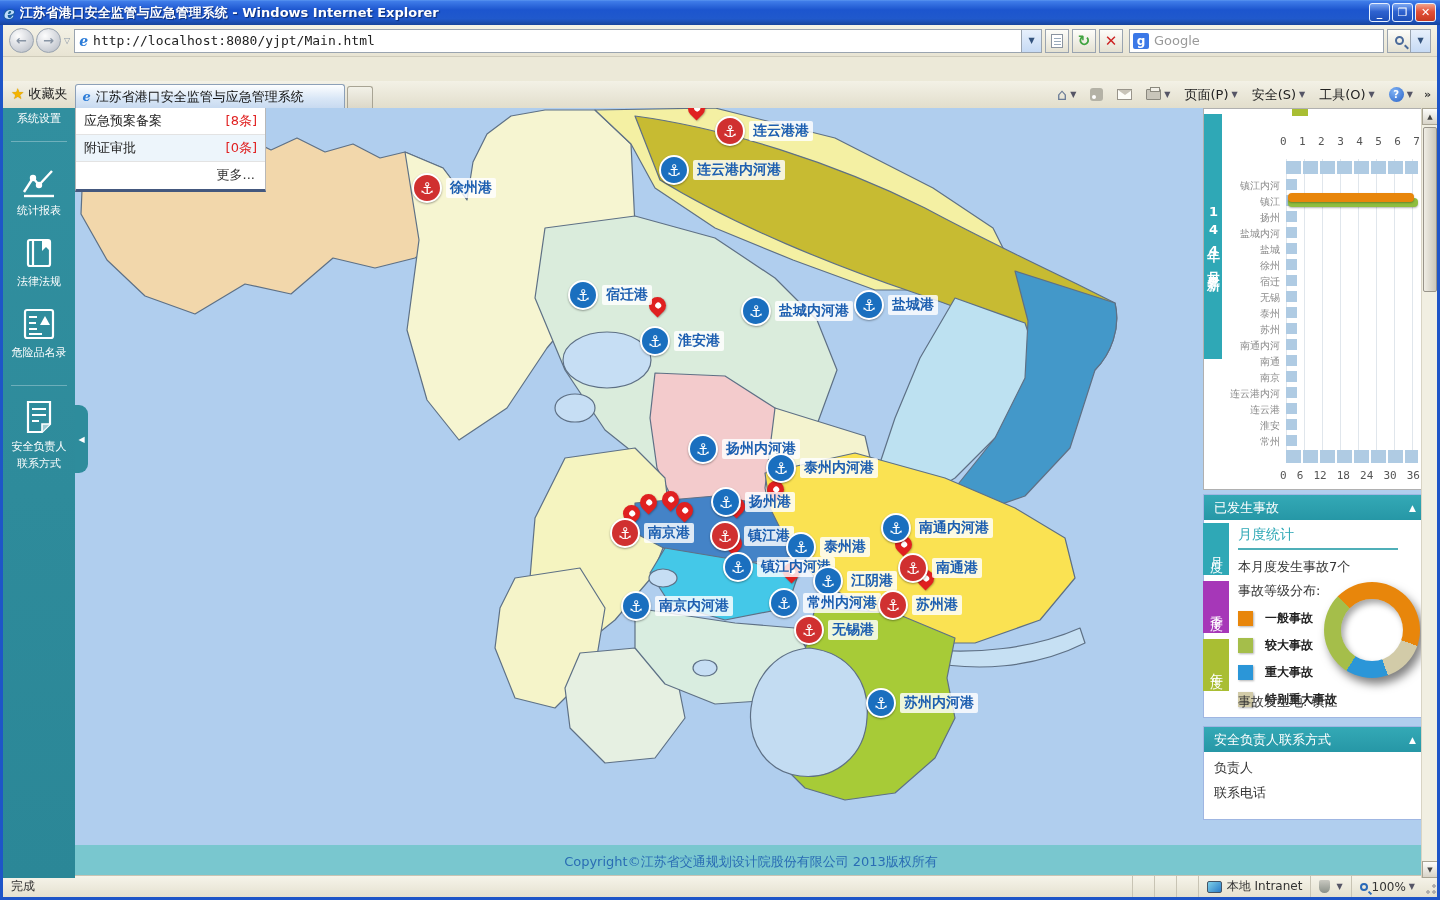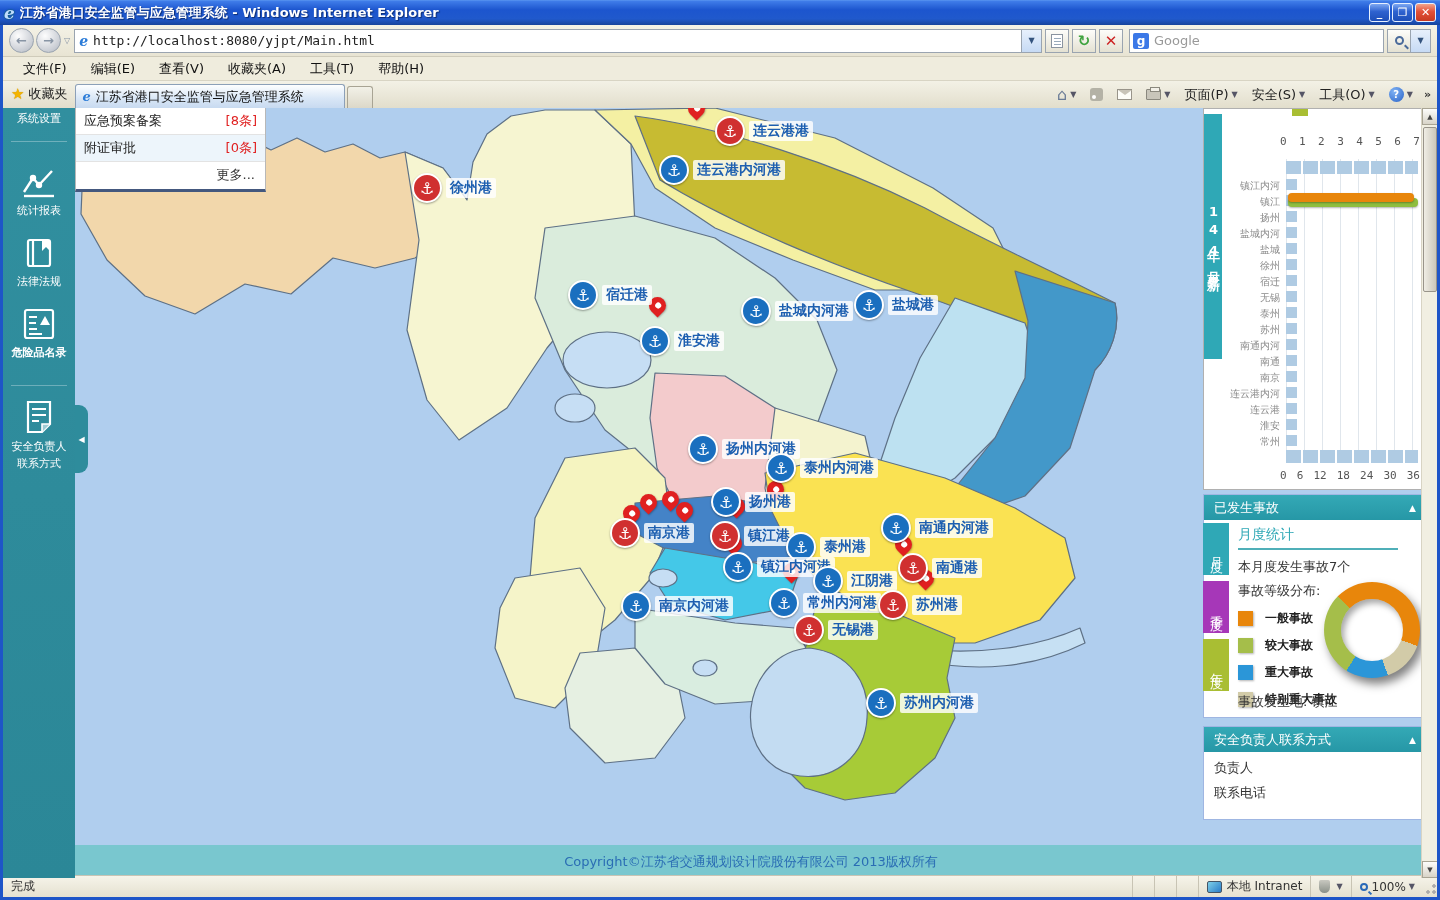--- a/index.html
+++ b/index.html
@@ -216,28 +216,20 @@
     <div class="searchbox">
       <span class="g-icon">g</span>
       <input placeholder="Google" style="">
     </div>
     <div class="sq-btn">
         <span class="mag-glyph"></span>
       </div>
     <div class="sq-btn dd">▼</div>
   </div>
 
-  <div class="menubar">
-      <span class="menu-item">文件(F)</span>
-      <span class="menu-item">编辑(E)</span>
-      <span class="menu-item">查看(V)</span>
-      <span class="menu-item">收藏夹(A)</span>
-      <span class="menu-item">工具(T)</span>
-      <span class="menu-item">帮助(H)</span>
-    </div>
 
   <div class="tabsbar">
     <div class="fav-btn">
       <span class="star">★</span>
       <span>收藏夹</span>
     </div>
     <div class="tab">
       <span class="ie-e small">e</span>
       <span>江苏省港口安全监管与应急管理系统</span>
     </div>
@@ -443,21 +435,21 @@
         <span class="sb-label">统计报表</span>
       </div>
       <div class="sb-item" style="margin-top:18px;">
         <svg class="sb-icon" width="32" height="32" viewBox="0 0 32 32" fill="none" stroke="#fff" stroke-width="2.2">
           <rect x="5" y="3" width="22" height="26" rx="2"></rect>
             <path d="M10,3 L10,29"></path>
             <path d="M19,3 L19,14 L23,10 L27,14 L27,3" fill="#fff" stroke="none"></path>
         </svg>
         <span class="sb-label">法律法规</span>
       </div>
-      <div class="sb-item" style="margin-top:18px;font-weight:bold;">
+      <div class="sb-item" style="margin-top:18px;">
         <svg class="sb-icon" width="34" height="32" viewBox="0 0 34 32" fill="none" stroke="#fff" stroke-width="2.2">
           <rect x="3" y="2" width="28" height="28" rx="2"></rect>
             <path d="M7,9 L15,9 M7,15 L14,15 M7,21 L15,21 M7,26 L20,26"></path>
             <path d="M23,8 L28,17 L18,17 Z" fill="#fff" stroke="none"></path>
         </svg>
         <span class="sb-label">危险品名录</span>
       </div>
       <div class="sb-sep" style="margin-top:24px;"></div>
       <div class="sb-item" style="margin-top:12px;">
         <svg class="sb-icon" width="32" height="34" viewBox="0 0 32 34" fill="none" stroke="#fff" stroke-width="2.2">

